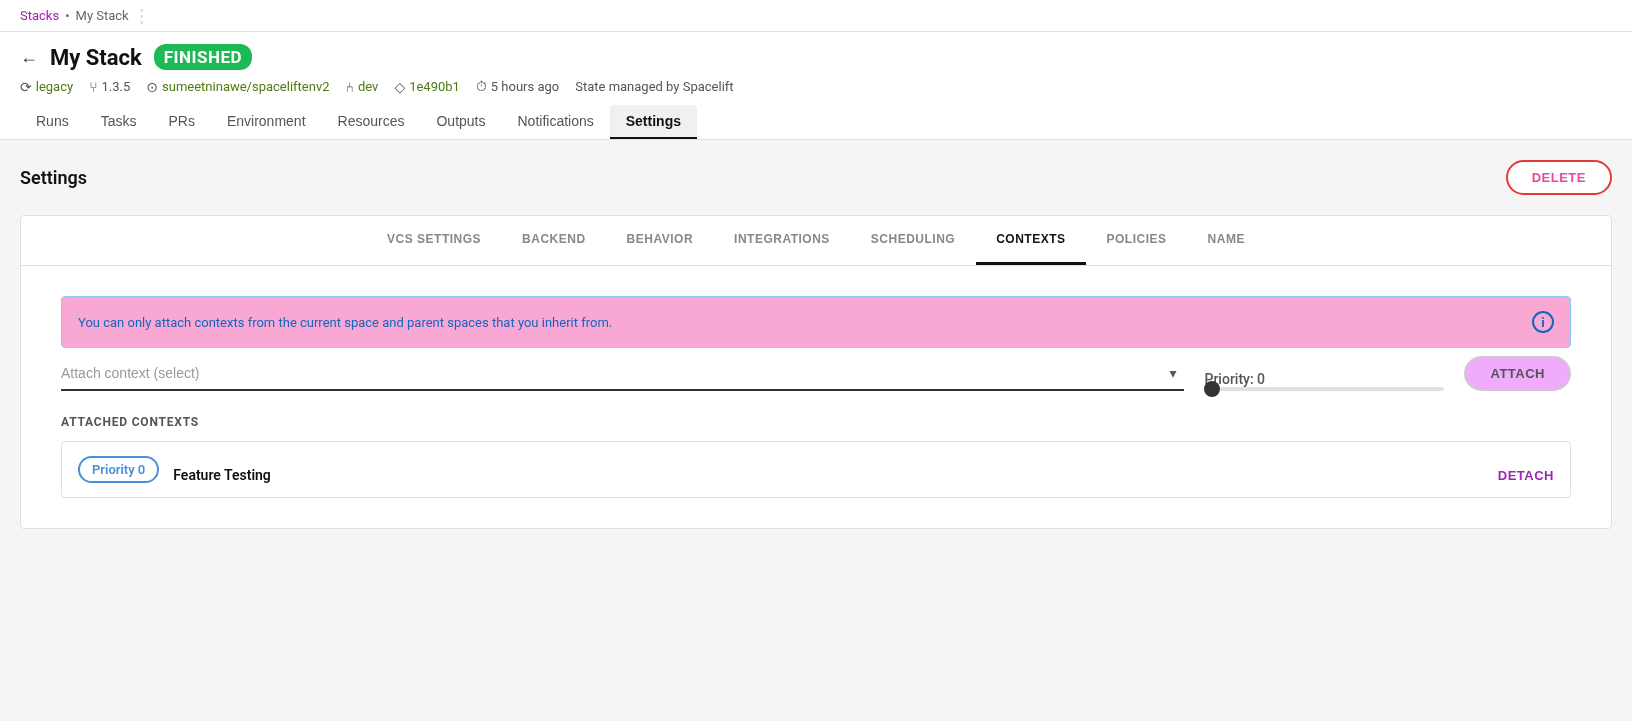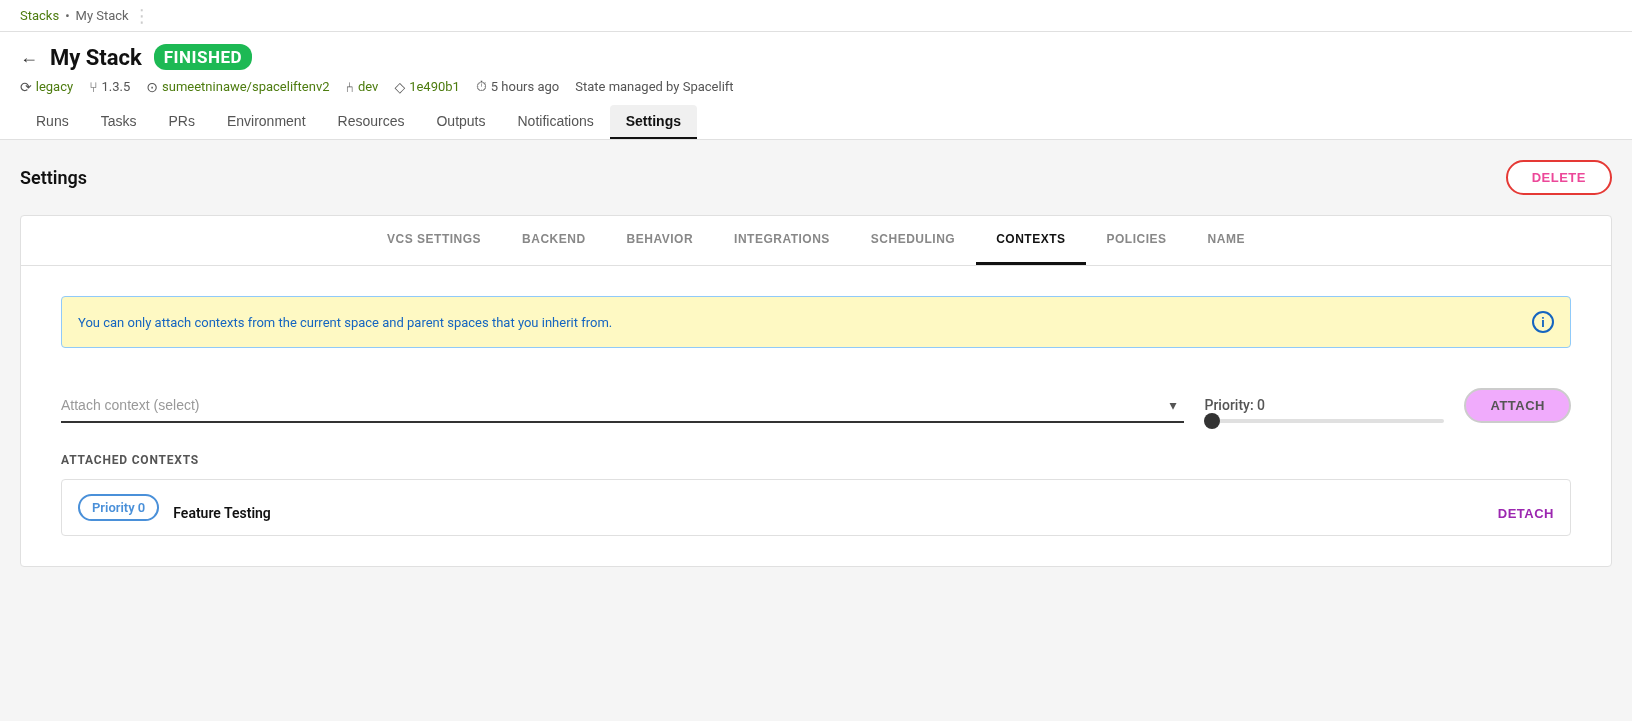--- a/index.html
+++ b/index.html
@@ -10,21 +10,21 @@
       background: #fff;
       border-bottom: 1px solid #e0e0e0;
       padding: 0 20px;
       height: 32px;
       display: flex;
       align-items: center;
       font-size: 13px;
       color: #666;
     }
     .top-bar .breadcrumb { display: flex; align-items: center; gap: 6px; }
-    .top-bar .breadcrumb a { color: #4d7c0f; text-decoration: none; }
+    .top-bar .breadcrumb a { color: #a21caf; text-decoration: none; }
 
     
     .header {
       background: #fff;
       border-bottom: 1px solid #e0e0e0;
       padding: 12px 20px 0;
     }
     .header-top {
       display: flex;
       align-items: center;
@@ -157,28 +157,28 @@
       border-bottom: 3px solid #111;
     }
 
     
     .settings-content {
       padding: 30px 40px;
     }
 
     
     .info-box {
-      background: #fef9c3;
+      background: #f9a8d4;
       border: 1px solid #90caf9;
       border-radius: 4px;
       padding: 14px 16px;
       display: flex;
       align-items: center;
       justify-content: space-between;
-      margin-bottom: 40px;
+      margin-bottom: 8px;
     }
     .info-box-text {
       color: #1565c0;
       font-size: 13px;
     }
     .info-icon {
       width: 22px;
       height: 22px;
       border: 2px solid #1565c0;
       border-radius: 50%;
@@ -189,21 +189,21 @@
       font-size: 13px;
       font-weight: 700;
       flex-shrink: 0;
     }
 
     
     .attach-row {
       display: flex;
       align-items: flex-end;
       gap: 20px;
-      margin-bottom: 30px;
+      margin-bottom: 24px;
     }
     .attach-select-wrap {
       flex: 1;
       position: relative;
     }
     .attach-select {
       width: 100%;
       border: none;
       border-bottom: 2px solid #333;
       padding: 8px 32px 8px 0;
@@ -220,21 +220,20 @@
       bottom: 10px;
       color: #555;
       pointer-events: none;
       font-size: 14px;
     }
 
     
     .priority-wrap {
       display: flex;
       flex-direction: column;
-      gap: 6px;
       min-width: 240px;
     }
     .priority-label {
       font-size: 14px;
       color: #555;
       font-weight: 500;
     }
     .priority-slider {
       -webkit-appearance: none;
       appearance: none;

